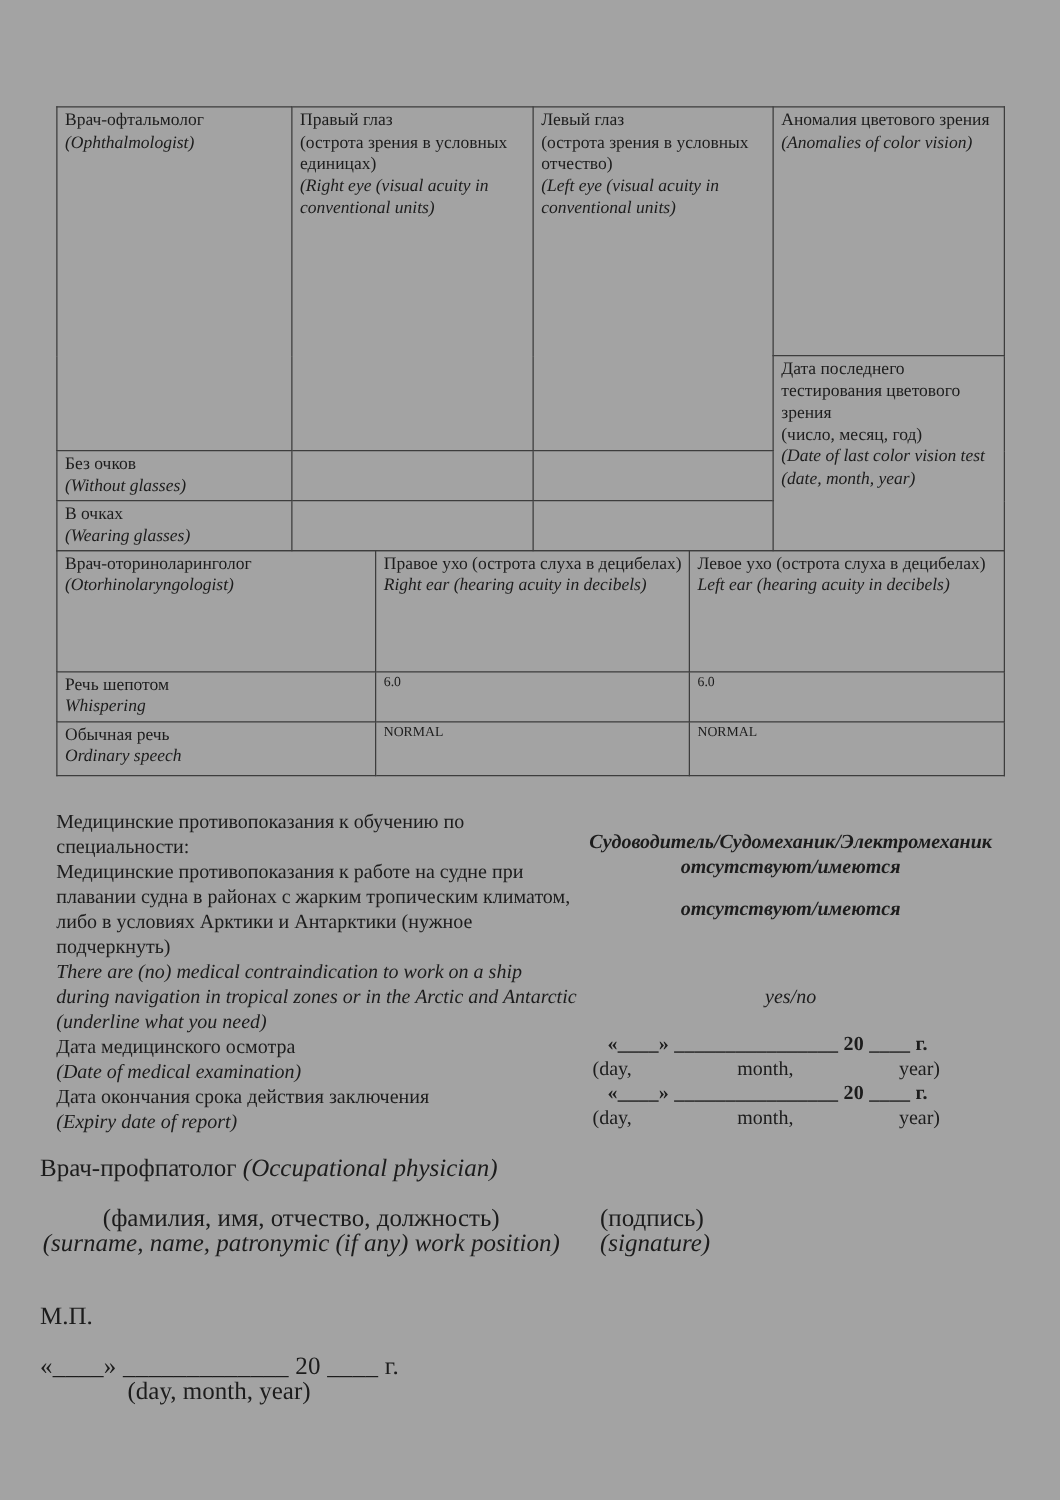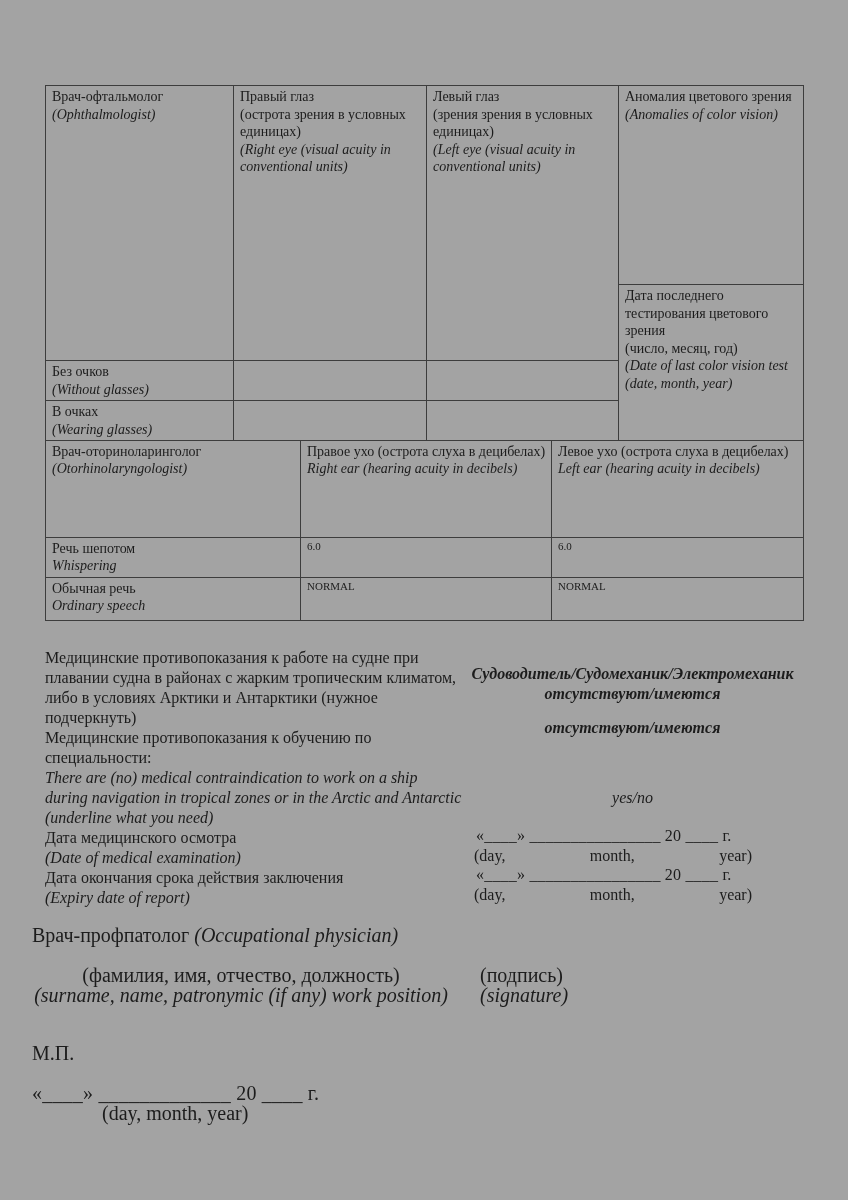--- a/index.html
+++ b/index.html
@@ -33,21 +33,21 @@
   .val{font-size:11px;}
   
   .mid{
     position:absolute;left:45px;top:648px;width:758px;height:260px;
     font-size:16px;line-height:20px;
   }
   .mid-left{position:absolute;left:0;top:0;width:418px;}
   .mid-right{position:absolute;left:415px;top:0;width:345px;}
   .bi{font-weight:bold;font-style:italic;text-align:center;}
   .mr-item{position:absolute;left:0;width:345px;}
-  .dateline{margin-left:16px;white-space:nowrap;letter-spacing:.2px;}
+  .dateline{margin-left:26px;white-space:nowrap;letter-spacing:.2px;font-weight:bold;}
   .datecap{
     margin-left:14px;width:278px;
     display:flex;justify-content:space-between;gap:8px;
   }
   
   .footer{
     position:absolute;left:32px;top:925px;width:758px;
     font-size:20px;line-height:20px;
   }
   .cap-row{display:flex;margin-top:20px;}
@@ -76,21 +76,21 @@
           <div class="pre">Врач-офтальмолог</div>
           <div class="en pre">(Ophthalmologist)</div>
         </td>
         <td rowspan="2">
           <div class="pre">Правый глаз
 (острота зрения в условных единицах)</div>
           <div class="en pre">(Right eye (visual acuity in conventional units)</div>
         </td>
         <td rowspan="2">
           <div class="pre">Левый глаз
-(зрения зрения в условных единицах)</div>
+(острота зрения в условных отчество)</div>
           <div class="en pre">(Left eye (visual acuity in conventional units)</div>
         </td>
         <td>
           <div class="pre">Аномалия цветового зрения</div>
           <div class="en pre">(Anomalies of color vision)</div>
           <div class="val"></div>
         </td>
       </tr>
       <tr style="height:76px">
         <td rowspan="3">
@@ -171,22 +171,22 @@
         <td>
           <div class="val">NORMAL</div>
         </td>
       </tr>
     </tbody>
       </table>
   </div>
 
   <div class="mid">
     <div class="mid-left">
+      <div>Медицинские противопоказания к обучению по специальности:</div>
       <div>Медицинские противопоказания к работе на судне при плавании судна в районах с жарким тропическим климатом, либо в условиях Арктики и Антарктики (нужное подчеркнуть)</div>
-      <div>Медицинские противопоказания к обучению по специальности:</div>
       <div class="en">There are (no) medical contraindication to work on a ship during navigation in tropical zones or in the Arctic and Antarctic (underline what you need)</div>
       <div>Дата медицинского осмотра</div>
       <div class="en">(Date of medical examination)</div>
       <div>Дата окончания срока действия заключения</div>
       <div class="en">(Expiry date of report)</div>
     </div>
 
     <div class="mid-right">
       <div class="mr-item bi" style="top:16px">
         <div>Судоводитель/Судомеханик/Электромеханик</div>

